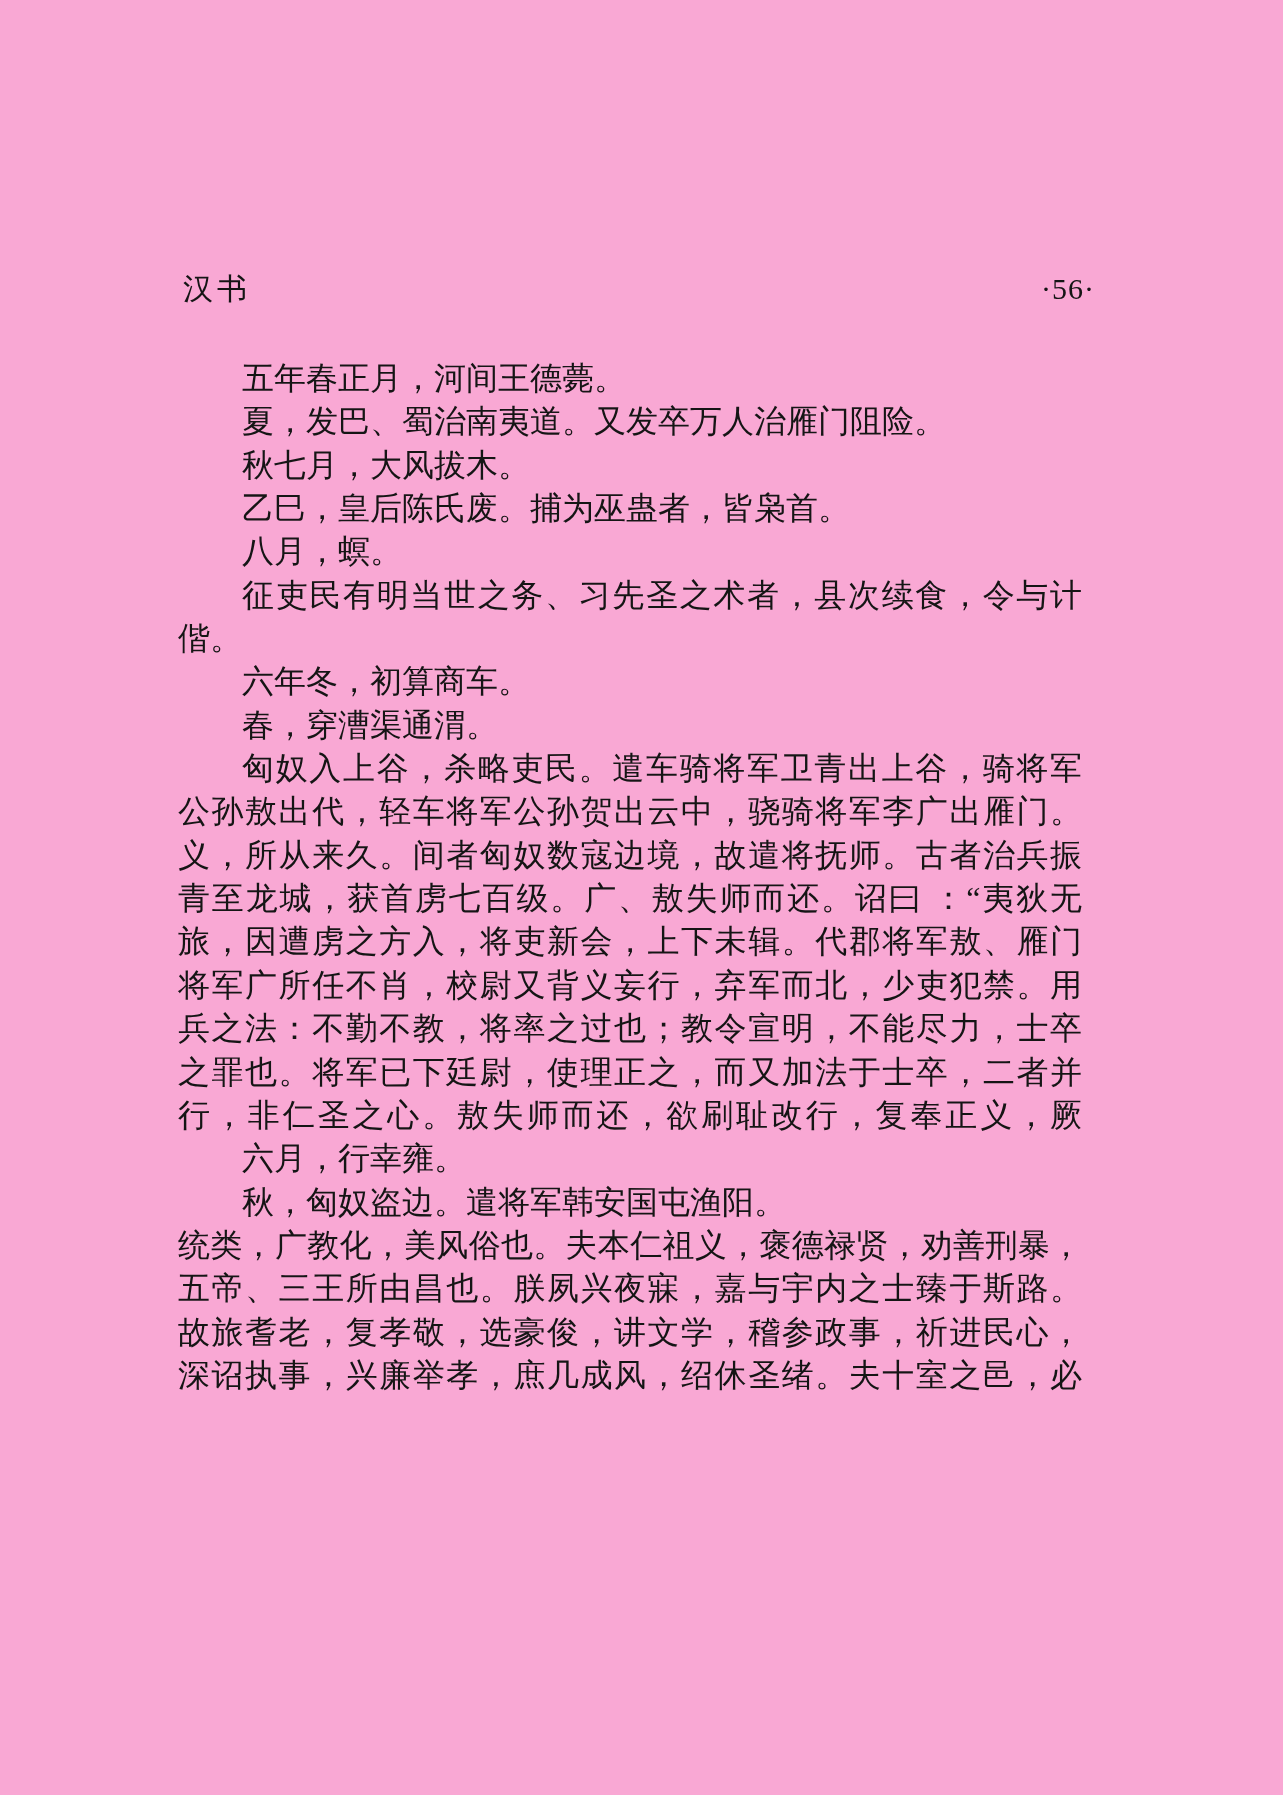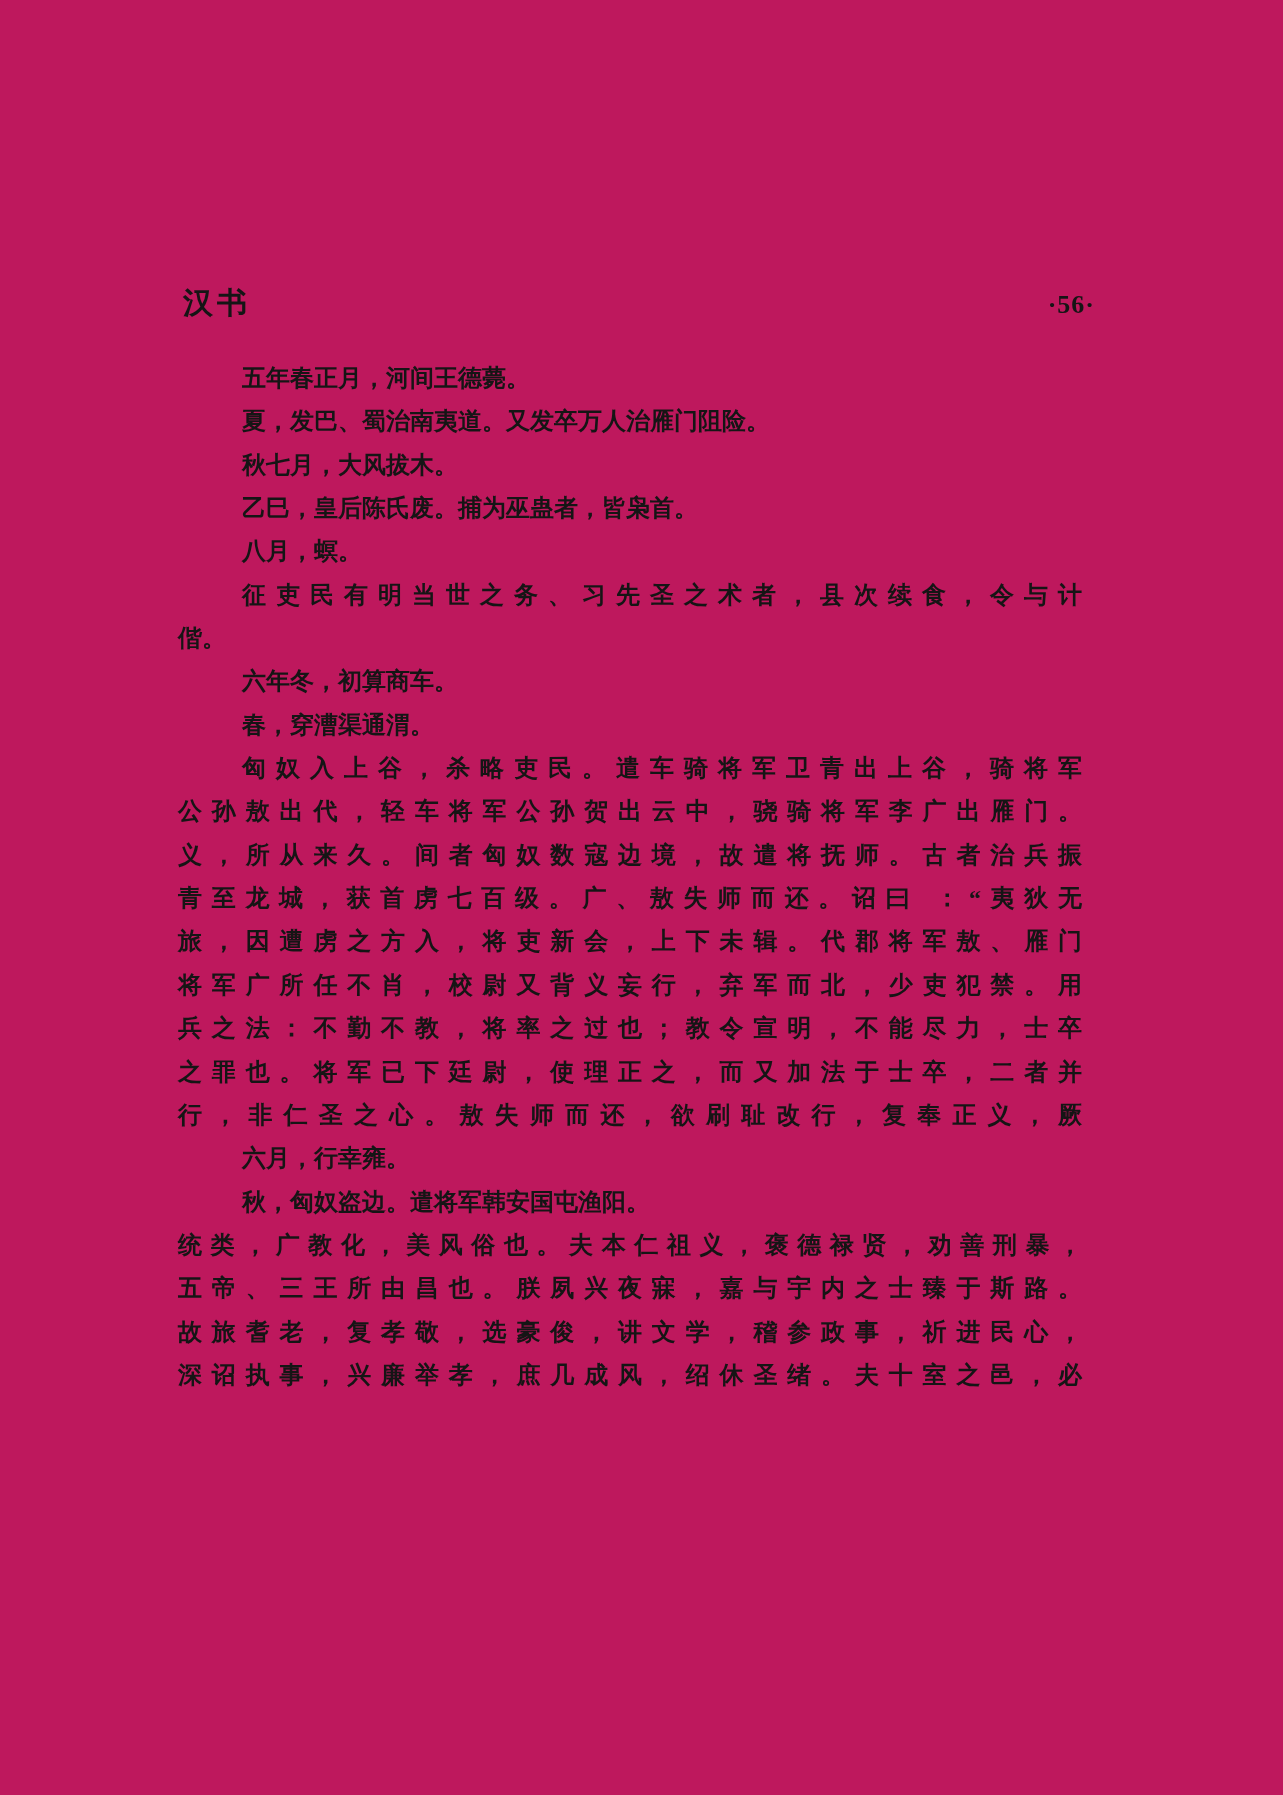--- a/index.html
+++ b/index.html
@@ -5,40 +5,40 @@
   html, body { margin: 0; padding: 0; }
   body {
     width: 1283px;
     height: 1795px;
     background: #ffffff;
     overflow: hidden;
     position: relative;
     font-family: "Liberation Serif", "DejaVu Serif", serif;
     color: #151515;
   }
-  .book-page { position: absolute; inset: 0; background: #be185d; font-weight: bold; }
+  .book-page { position: absolute; inset: 0; background: #f9a8d4; }
   .page-header {
     position: absolute;
     left: 183px;
     top: 270px;
     width: 912px;
     display: flex;
     justify-content: space-between;
     align-items: baseline;
     font-size: 30px;
     line-height: 38px;
   }
   .book-title { letter-spacing: 4px; }
-  .page-number { font-size: 26px; letter-spacing: 1px; margin-top: 16px; }
+  .page-number { font-size: 30px; letter-spacing: 1px; }
   .page-body {
     position: absolute;
     left: 178px;
     top: 357px;
     width: 904px;
-    font-size: 24px;
+    font-size: 32px;
   }
   .text-line {
     height: 43.35px;
     line-height: 43.35px;
     text-justify: inter-character;
   }
   .text-line.indent { padding-left: 64px; }
   .text-line.justify { text-align: justify; text-align-last: justify; }
 </style>
 </head>

